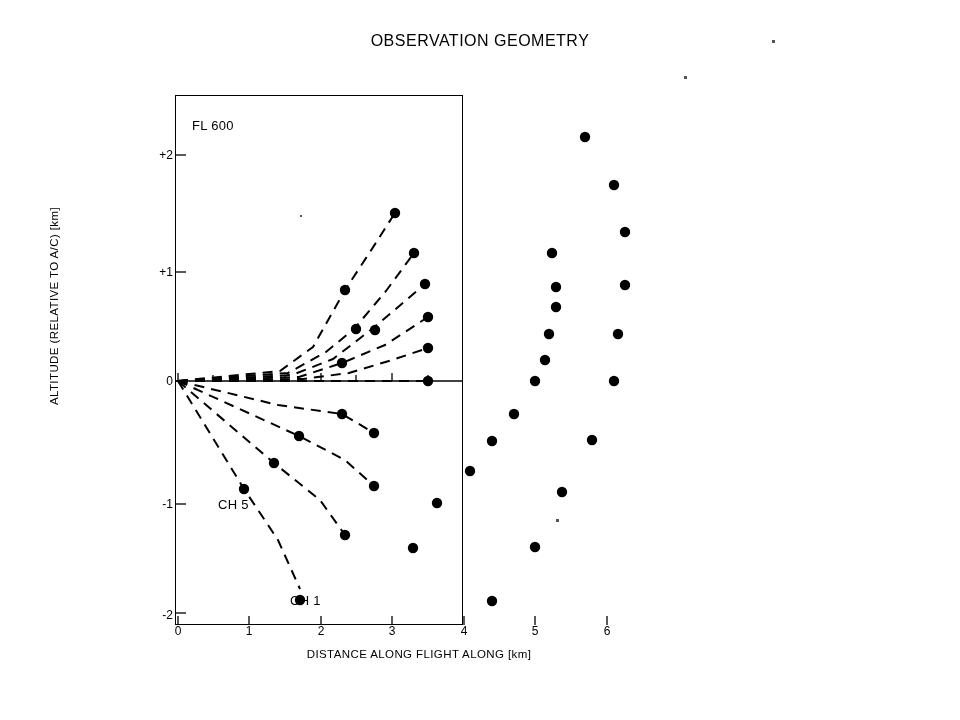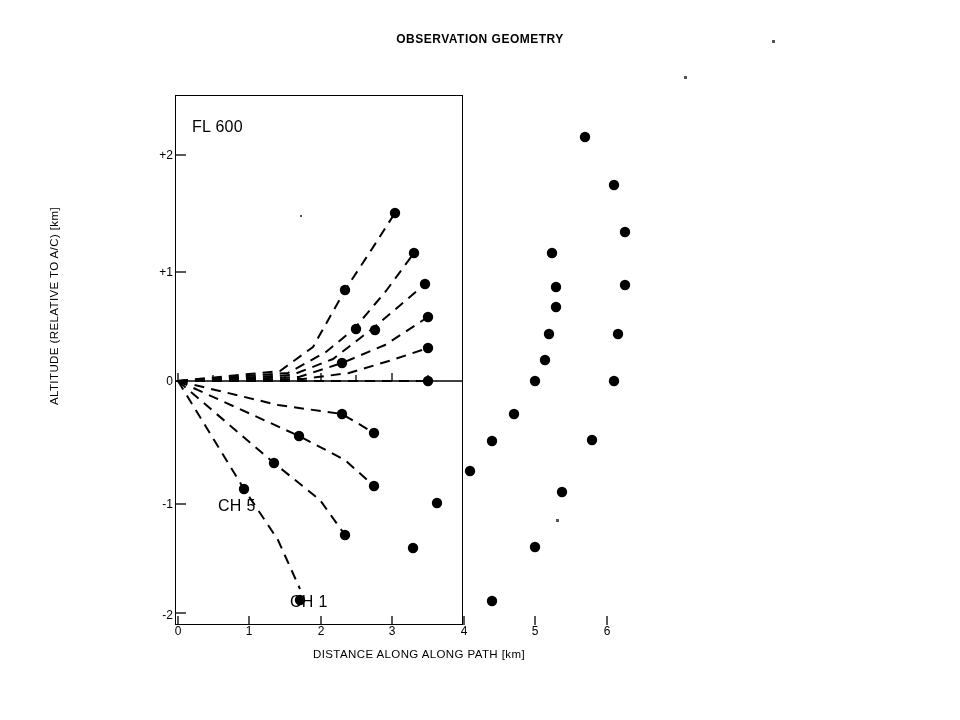--- a/index.html
+++ b/index.html
@@ -20,22 +20,22 @@
     left: 0; top: 0;
     width: 960px;
     height: 720px;
   }
   #chart-title {
     position: absolute;
     left: 0;
     top: 32px;
     width: 960px;
     text-align: center;
-    font-size: 12px;
-    font-weight: bold;
+    font-size: 16px;
+    font-weight: normal;
     letter-spacing: 0.5px;
   }
   .plot-frame {
     position: absolute;
     left: 175px;
     top: 95px;
     width: 288px;
     height: 530px;
     border: 1.5px solid #000;
     box-sizing: border-box;
@@ -75,39 +75,39 @@
     width: 40px;
   }
   .xtick-label {
     position: absolute;
     text-align: center;
     font-size: 12px;
     width: 30px;
   }
   .annot {
     position: absolute;
-    font-size: 16px;
+    font-size: 13px;
     letter-spacing: 0.3px;
   }
   .speck {
     position: absolute;
     background: #555;
   }
 </style>
 </head>
 <body>
 
 <div id="figure">
 
   <div id="chart-title">OBSERVATION GEOMETRY</div>
 
   <div class="plot-frame"></div>
 
   <div id="ylabel">ALTITUDE (RELATIVE TO A/C) [km]</div>
-  <div id="xlabel">DISTANCE ALONG ALONG PATH [km]</div>
+  <div id="xlabel">DISTANCE ALONG FLIGHT ALONG [km]</div>
 
   <div class="ytick-label" style="left:133px; top:148px;">+2</div>
   <div class="ytick-label" style="left:133px; top:265px;">+1</div>
   <div class="ytick-label" style="left:133px; top:374px;">0</div>
   <div class="ytick-label" style="left:133px; top:497px;">-1</div>
   <div class="ytick-label" style="left:133px; top:608px;">-2</div>
 
   <div class="xtick-label" style="left:163px; top:624px;">0</div>
   <div class="xtick-label" style="left:234px; top:624px;">1</div>
   <div class="xtick-label" style="left:306px; top:624px;">2</div>

